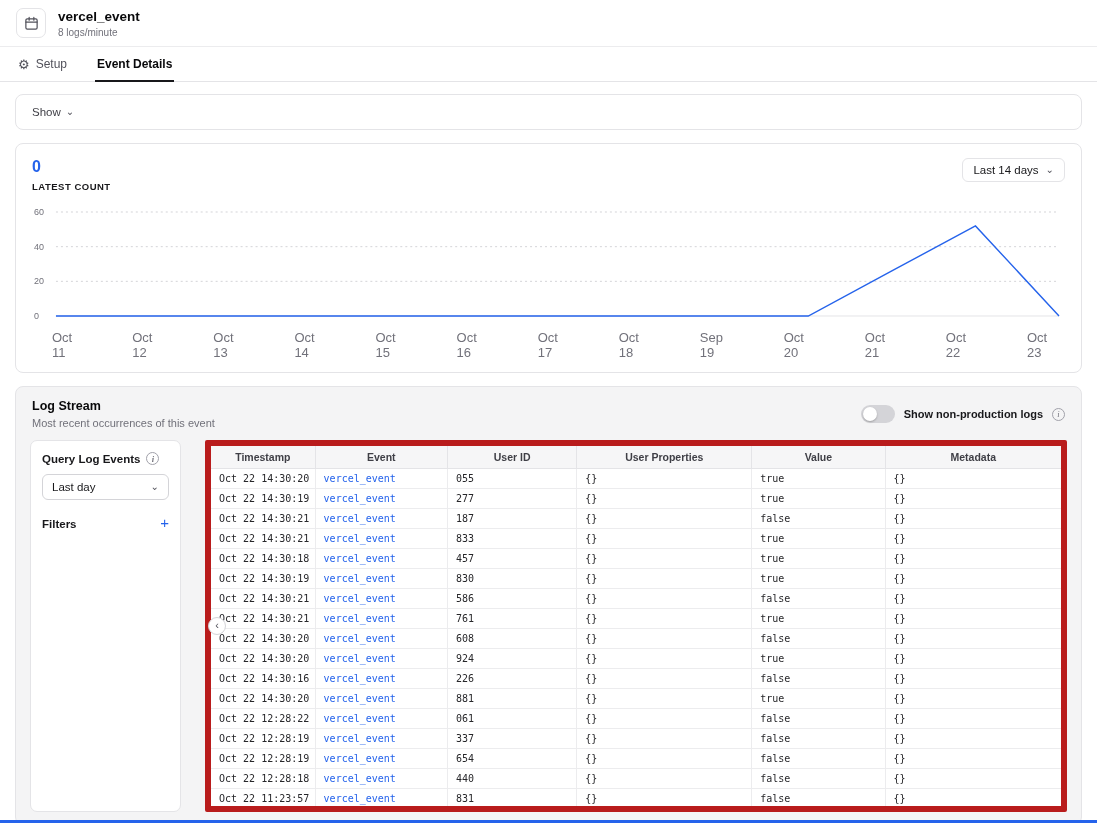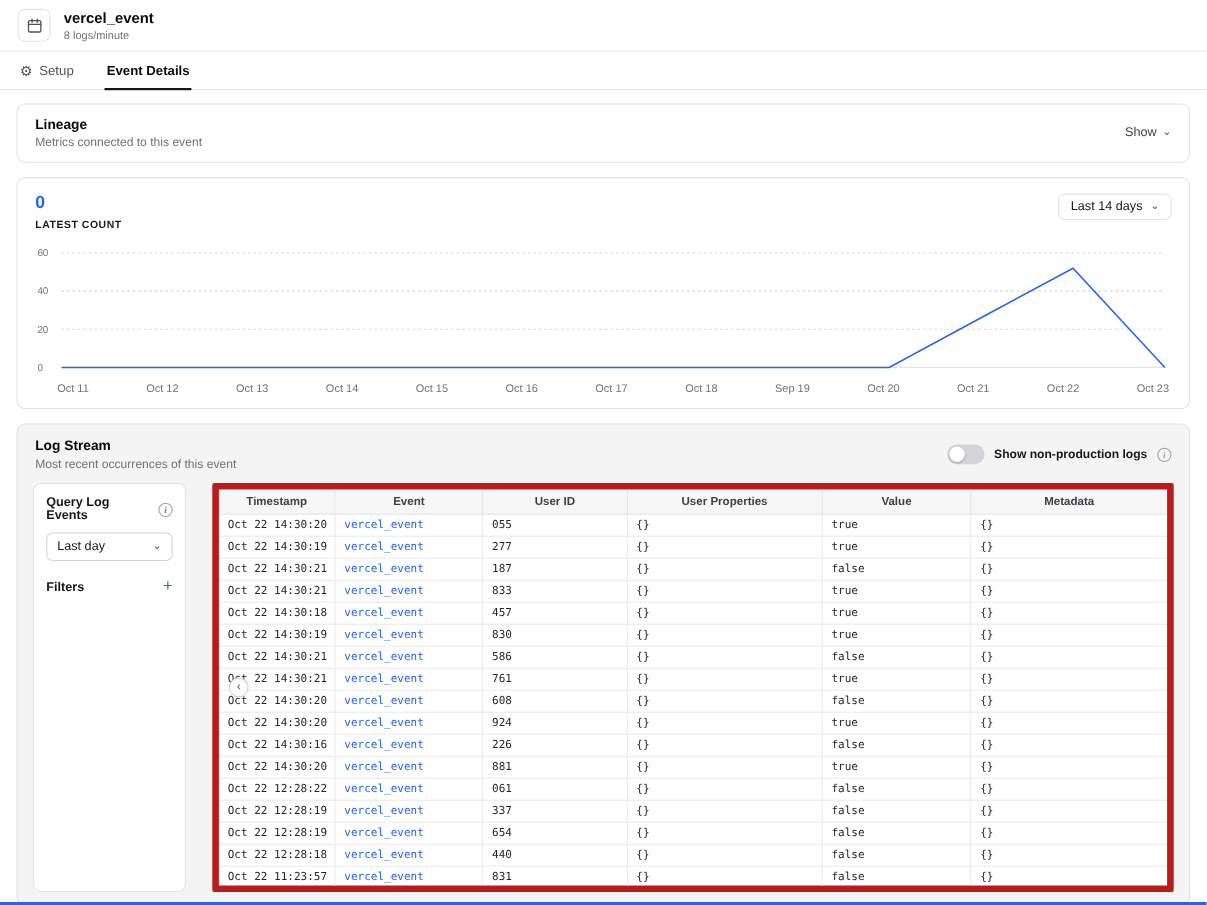--- a/index.html
+++ b/index.html
@@ -39,35 +39,35 @@
   .chart-head { display: flex; justify-content: space-between; align-items: flex-start; }
   .big-count { font-size: 16px; font-weight: bold; color: #2563eb; }
   .count-label { font-size: 9.5px; font-weight: bold; letter-spacing: 0.5px; color: #18181b; margin-top: 5px; }
   .range-btn { border: 1px solid #e4e4e7; border-radius: 6px; padding: 5px 10px; font-size: 11.5px; color: #18181b; background: #fff; display: flex; gap: 7px; align-items: center; font-family: inherit; cursor: pointer; justify-content: center; }
   .chart-area { margin-top: 12px; }
   #chart-svg { display: block; width: 100%; height: 122px; }
   .grid { stroke: #d4d4d8; stroke-width: 1; stroke-dasharray: 2 3; }
   .grid.base { stroke-dasharray: none; stroke: #e4e4e7; }
   .ytick { font-size: 9px; fill: #71717a; font-family: "Liberation Sans", sans-serif; }
   .series { fill: none; stroke: #2563eb; stroke-width: 1.4; }
-  .x-labels { display: flex; justify-content: space-between; margin: 4px 2px 4px 20px; font-size: 10px; color: #71717a; gap: 45px; }
+  .x-labels { display: flex; justify-content: space-between; margin: 4px 2px 4px 20px; font-size: 13px; color: #71717a; gap: 45px; }
 
   
   .log-section { margin-top: 13px; background: #f4f4f5; border: 1px solid #e4e4e7; border-radius: 8px; padding: 12px 14px; }
   .log-head { display: flex; justify-content: space-between; align-items: center; margin-bottom: 11px; padding: 0 2px; }
   .toggle-row { display: flex; align-items: center; gap: 9px; justify-content: space-between; }
   .toggle { width: 34px; height: 18px; border-radius: 9px; background: #d4d4d8; position: relative; cursor: pointer; border: none; }
   .toggle-knob { width: 14px; height: 14px; background: #fff; border-radius: 50%; position: absolute; top: 2px; left: 2px; box-shadow: 0 1px 2px rgba(0,0,0,.25); }
   .toggle-label { font-size: 11px; font-weight: bold; color: #18181b; }
   .info-circle { width: 13px; height: 13px; border: 1px solid #a1a1aa; border-radius: 50%; color: #71717a; font-size: 8.5px; display: inline-flex; align-items: center; justify-content: center; font-family: "Liberation Serif", serif; font-style: italic; cursor: pointer; background: #f4f4f5; flex-shrink: 0; }
 
   .log-body { display: flex; position: relative; }
 
   
-  .query-panel { width: 139px; min-height: 370px; background: #fff; border: 1px solid #e4e4e7; border-radius: 7px; padding: 11px; display: flex; flex-direction: column; flex-shrink: 0; }
+  .query-panel { width: 151px; min-height: 370px; background: #fff; border: 1px solid #e4e4e7; border-radius: 7px; padding: 11px; display: flex; flex-direction: column; flex-shrink: 0; }
   .qp-title-row { display: flex; gap: 6px; align-items: center; font-size: 11.5px; font-weight: bold; margin-bottom: 9px; }
   .qp-title-row .info-circle { background: #fff; }
   .select-box { border: 1px solid #d4d4d8; border-radius: 6px; padding: 6px 9px; font-size: 11.5px; display: flex; justify-content: space-between; align-items: center; background: #fff; cursor: pointer; }
   .filters-row { display: flex; justify-content: space-between; align-items: flex-end; margin-top: 15px; font-size: 11.5px; font-weight: bold; }
   .plus-btn { color: #2563eb; font-size: 15px; font-weight: normal; cursor: pointer; background: none; border: none; line-height: 1; }
   .qp-actions { margin-top: auto; display: flex; gap: 7px; }
   .btn-clear { background: #fff; border: 1px solid #d4d4d8; border-radius: 6px; padding: 5px 13px; font-size: 10.5px; font-weight: bold; color: #3f3f46; font-family: inherit; cursor: pointer; }
   .btn-apply { background: #2563eb; border: none; border-radius: 6px; padding: 5px 11px; font-size: 10.5px; font-weight: bold; color: #fff; font-family: inherit; cursor: pointer; }
 
   .collapse-btn { position: absolute; left: 178px; top: 50%; transform: translateY(-50%); width: 18px; height: 18px; border-radius: 50%; border: 1px solid #d4d4d8; background: #fff; display: flex; align-items: center; justify-content: center; font-size: 11px; color: #52525b; cursor: pointer; z-index: 2; padding: 0 0 2px; }
@@ -105,24 +105,20 @@
     <span>Setup</span>
   </div>
   <div class="tab active">
     <span>Event Details</span>
   </div>
 </div>
 
 <div class="content">
 
   <div class="card lineage">
-    <div>
-      <div class="sec-title">Lineage</div>
-      <div class="sec-sub">Metrics connected to this event</div>
-    </div>
     <button class="show-btn">
       <span>Show</span>
       <span class="chev">⌄</span>
     </button>
   </div>
 
   <div class="card chart-card">
     <div class="chart-head">
       <div>
         <div class="big-count">0</div>

